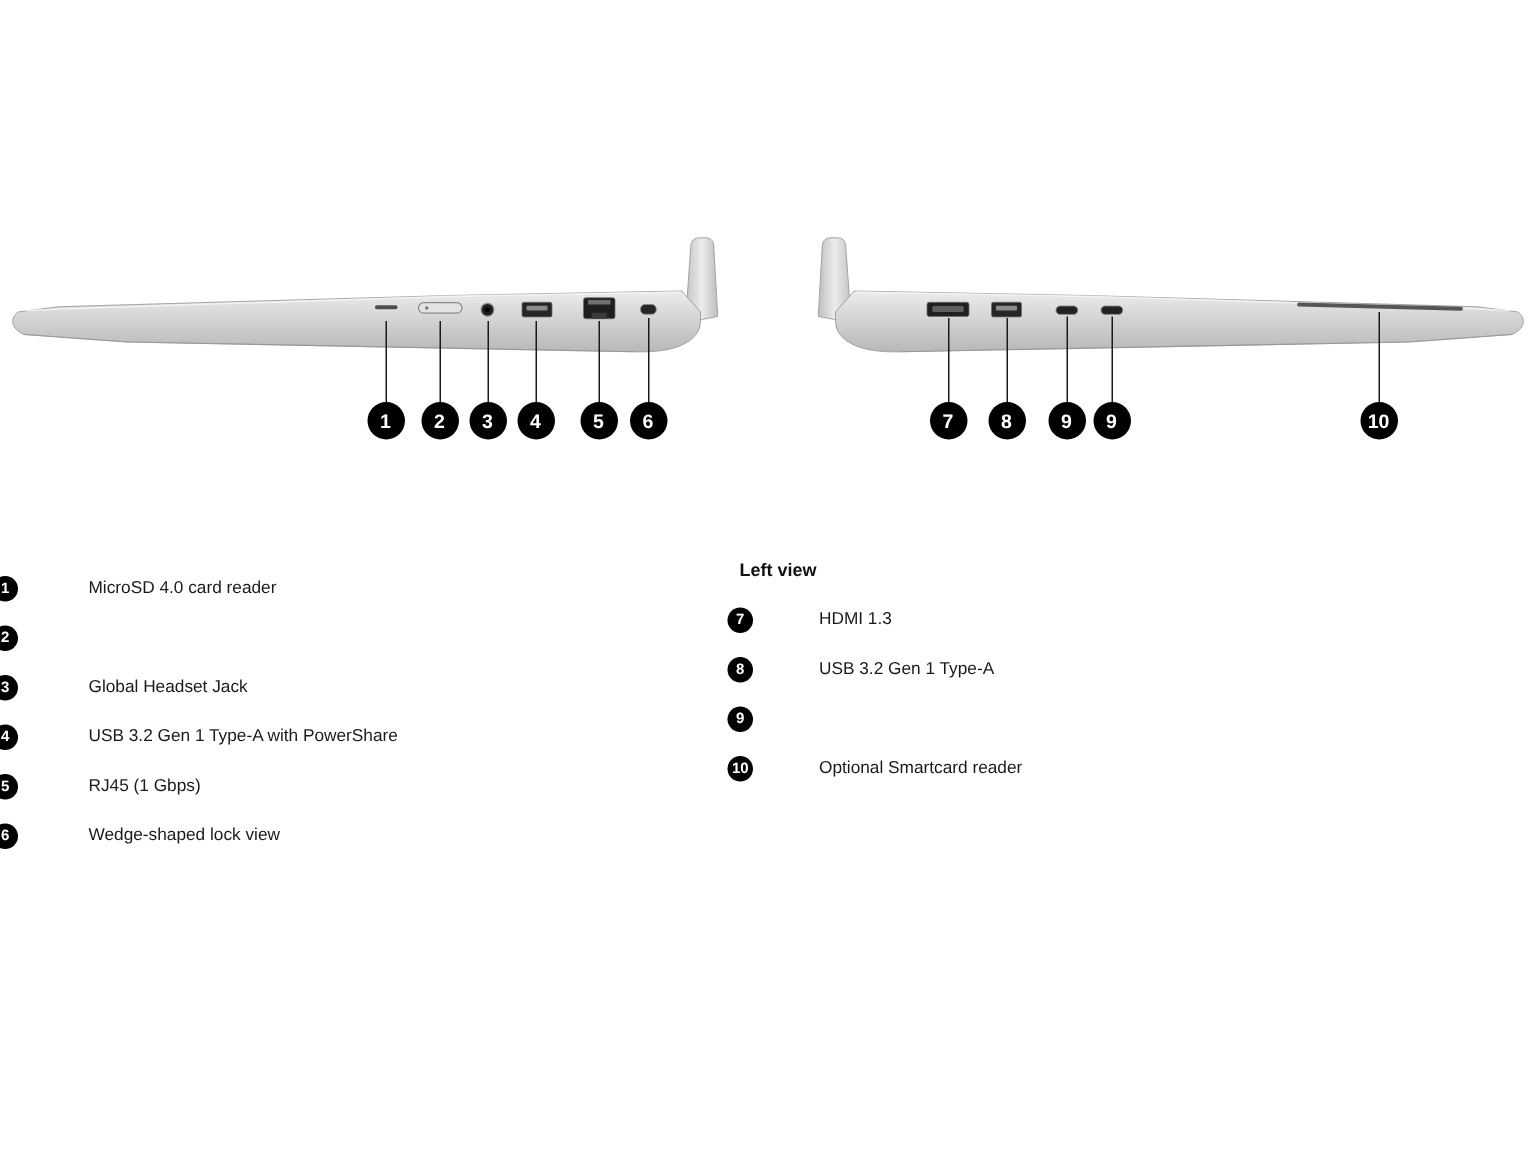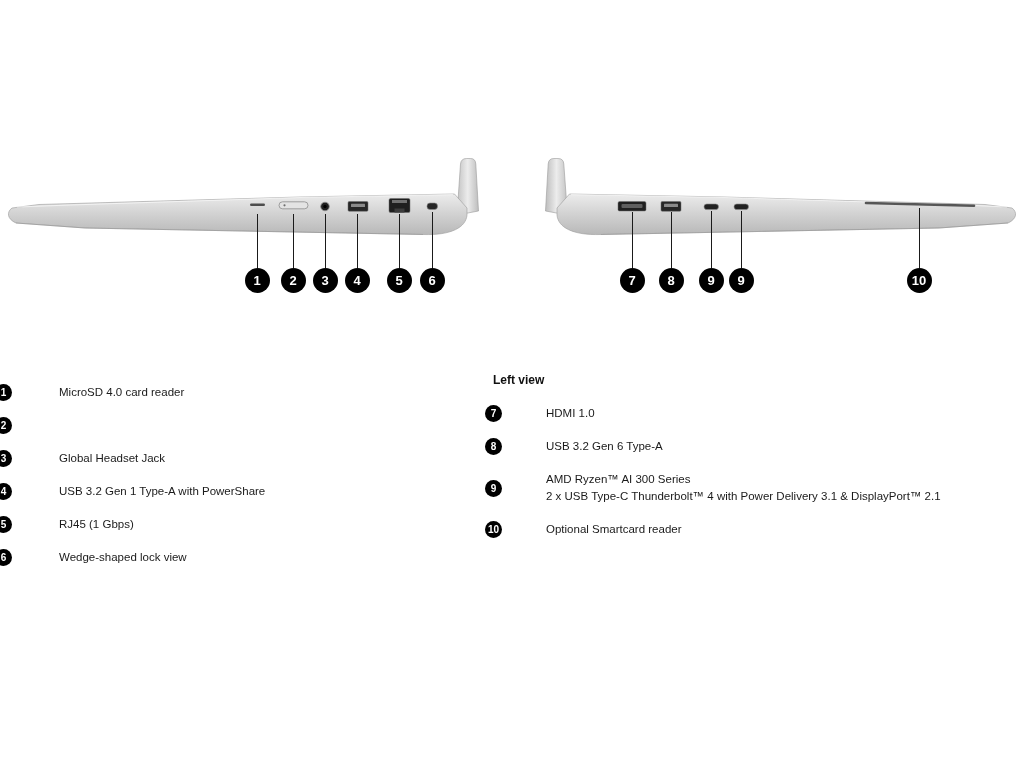--- a/index.html
+++ b/index.html
@@ -168,34 +168,30 @@
       <span class="legend-num">6</span>
       <span class="legend-text">Wedge-shaped lock view</span>
     </div>
   </section>
 
   <section class="legend legend-left">
     <h2 class="legend-heading">Left view</h2>
 
     <div class="legend-item">
       <span class="legend-num">7</span>
-      <span class="legend-text">HDMI 1.0</span>
+      <span class="legend-text">HDMI 1.3</span>
     </div>
     <div class="legend-item">
       <span class="legend-num">8</span>
-      <span class="legend-text">USB 3.2 Gen 6 Type-A</span>
+      <span class="legend-text">USB 3.2 Gen 1 Type-A</span>
     </div>
 
     <div class="legend-item multi">
       <span class="legend-num">9</span>
       <div class="legend-groups">
-        <div class="group">
-          <div class="legend-text">AMD Ryzen™ AI 300 Series</div>
-          <div class="legend-text">2 x USB Type-C Thunderbolt™ 4 with Power Delivery 3.1 &amp; DisplayPort™ 2.1</div>
-        </div>
       </div>
     </div>
 
     <div class="legend-item">
       <span class="legend-num">10</span>
       <span class="legend-text">Optional Smartcard reader</span>
     </div>
   </section>
 
 </div>

